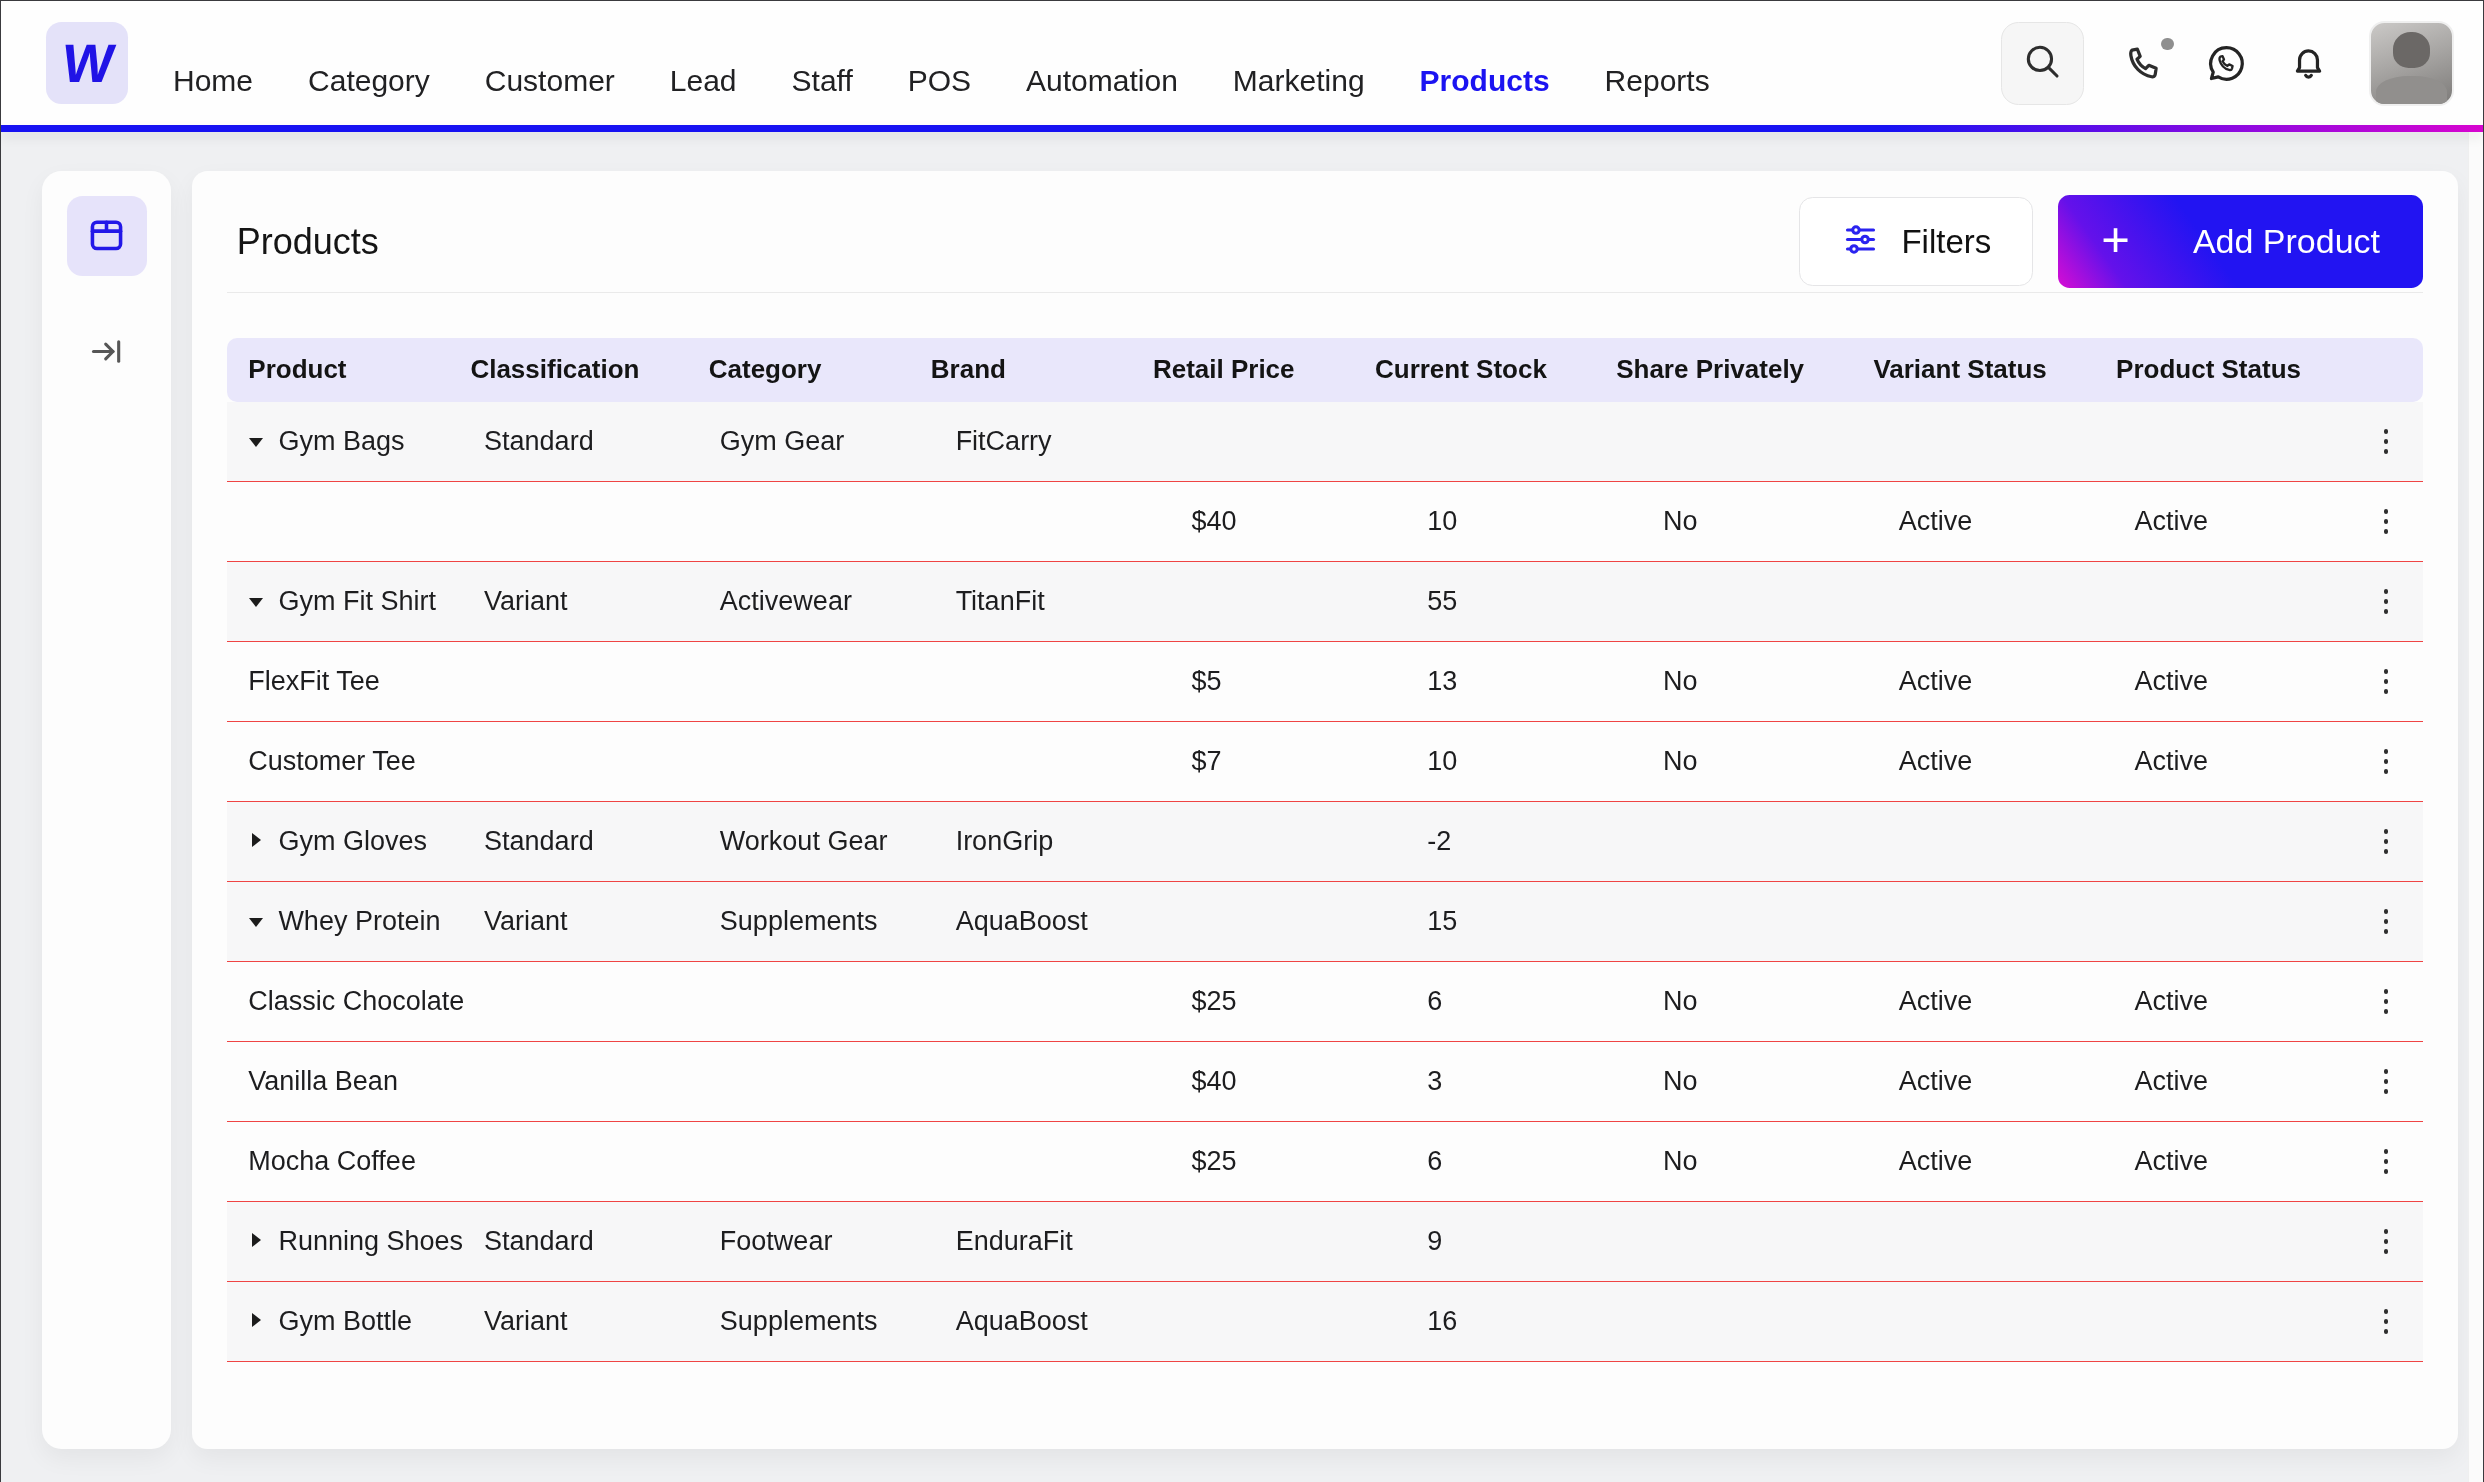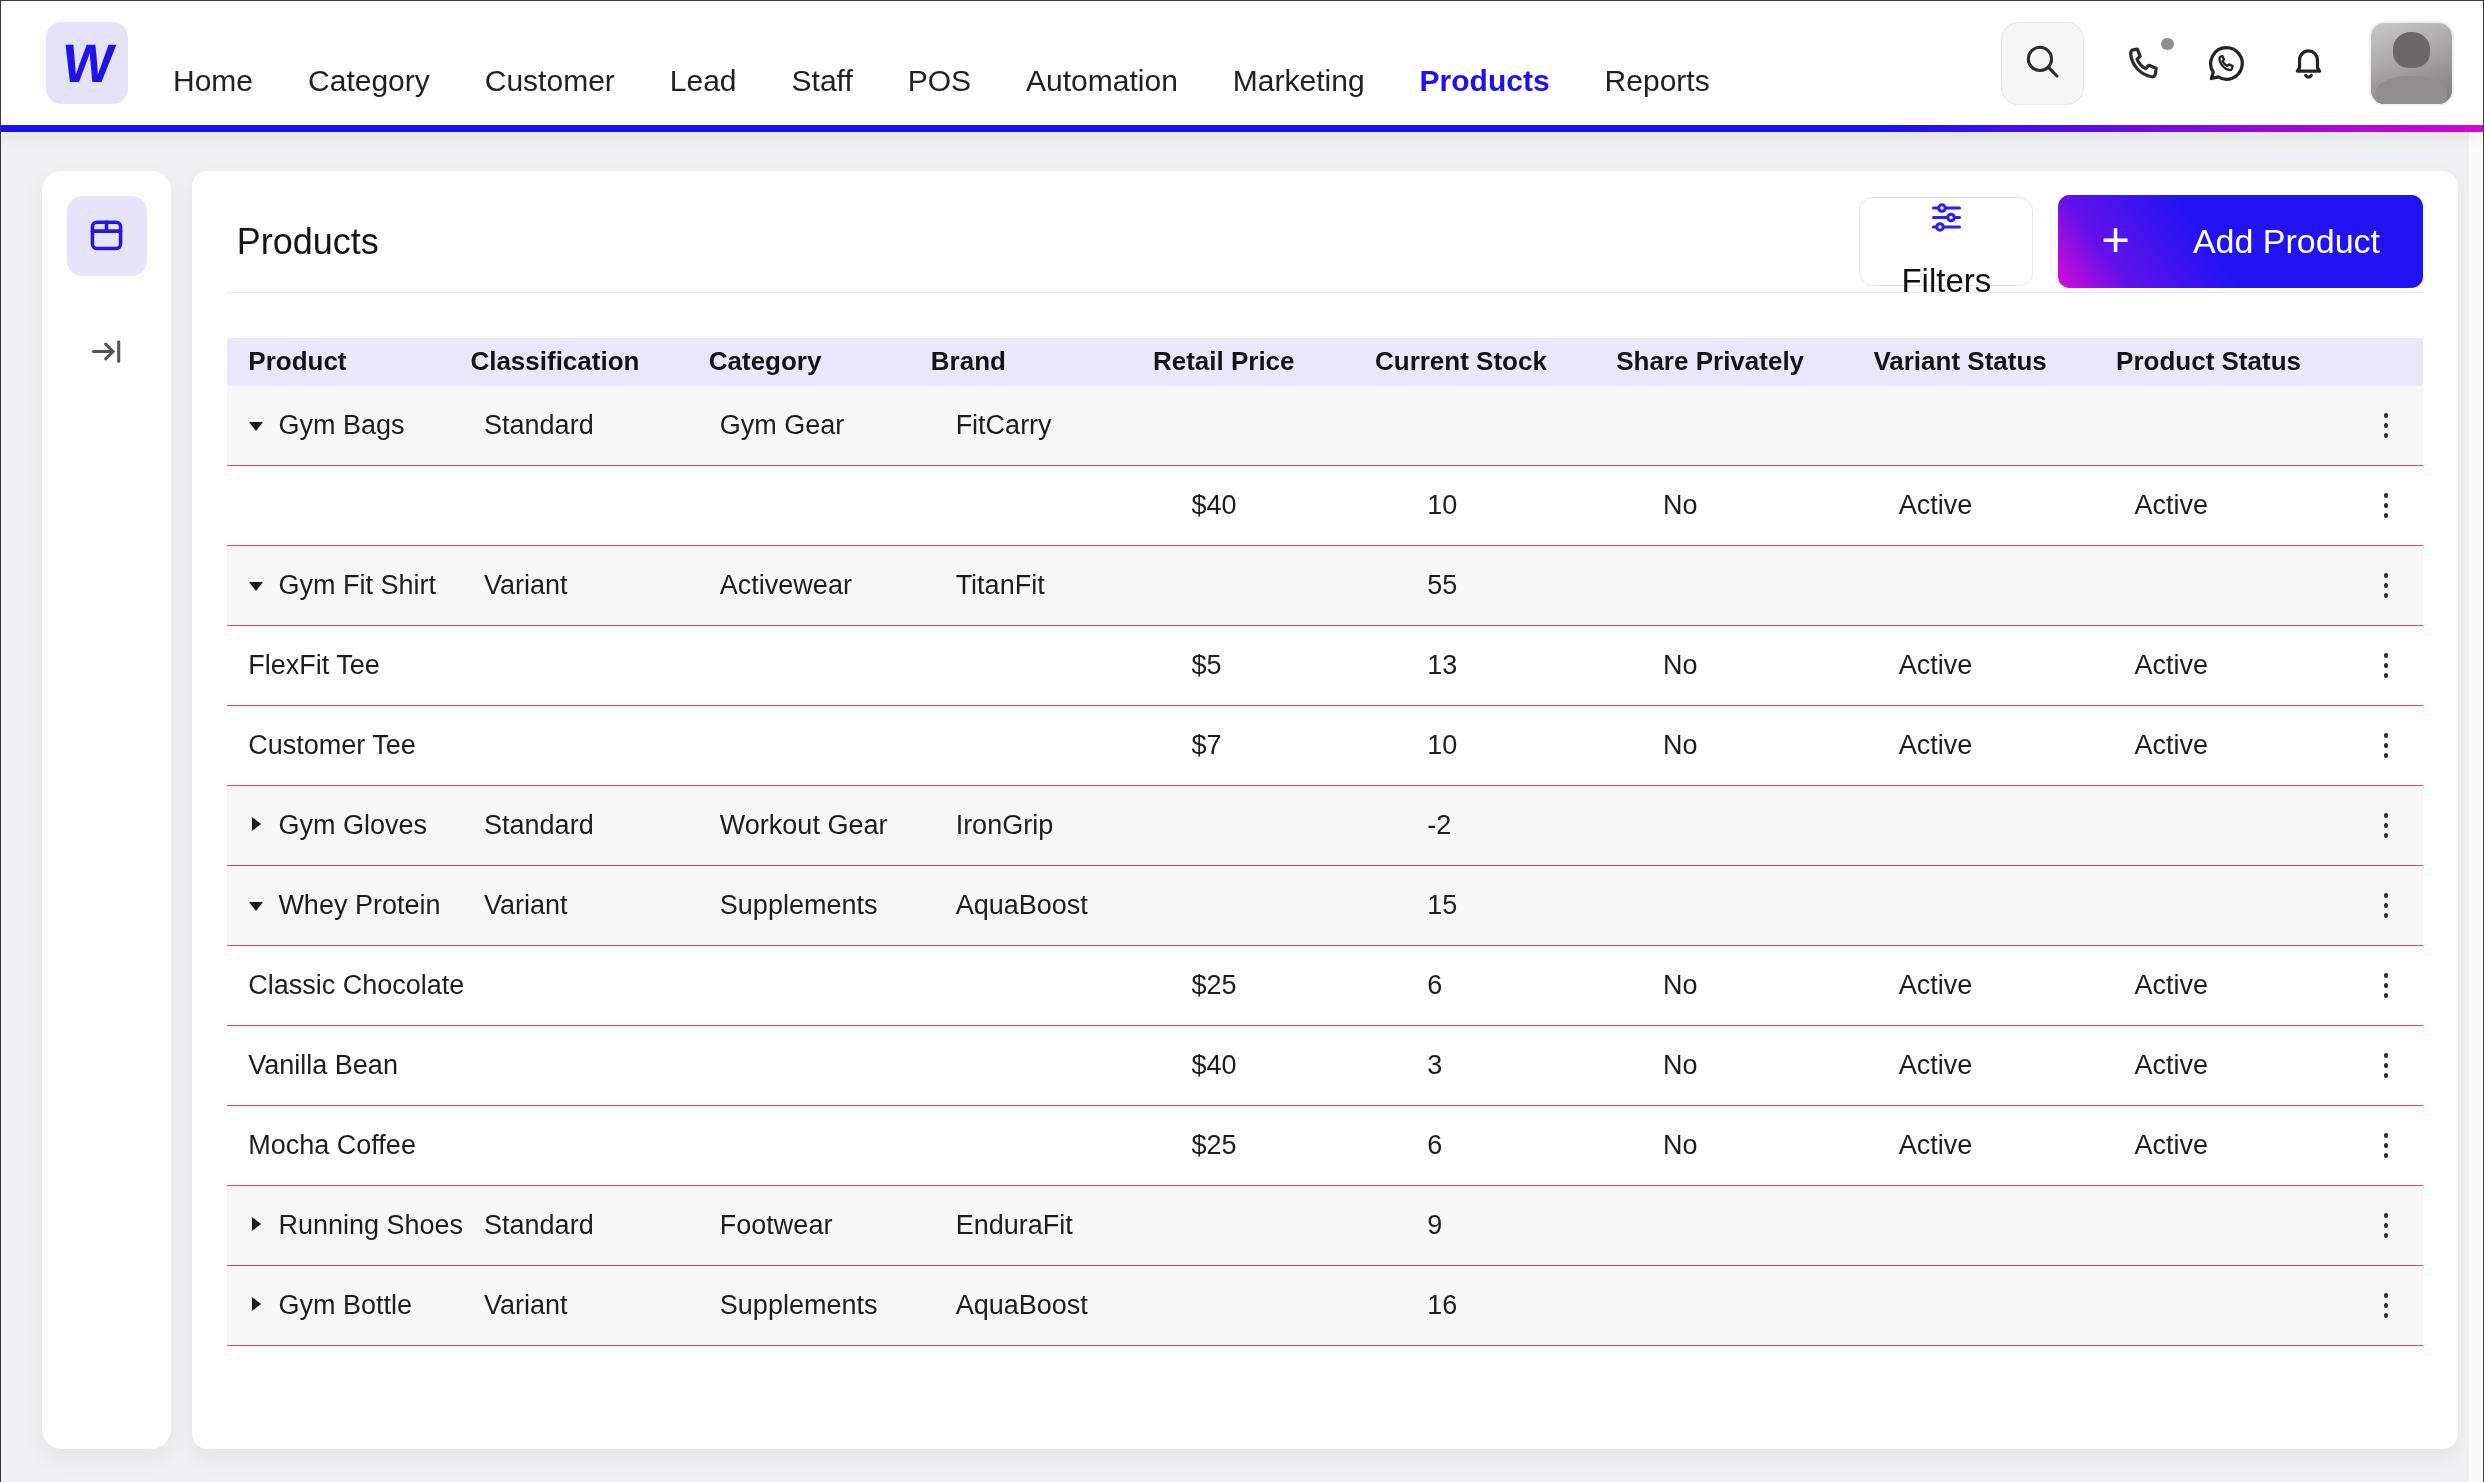--- a/index.html
+++ b/index.html
@@ -76,42 +76,42 @@
   .main {
     position:absolute; left:191px; top:170px; width:2266px; height:1278px;
     background:#fdfdfd; border-radius:15.5px; box-shadow:0 9.7px 23px rgba(0,0,0,.05);
     padding:0 35px;
   }
   .page-header { display:flex; align-items:center; padding-top:24px; height:117px; }
   .page-title { font-size:36px; color:#151515; margin-left:9.7px; font-weight:500; }
   .header-actions { margin-left:auto; display:flex; align-items:center; }
   .filters-btn {
     height:89px; padding:0 41px; background:#ffffff; border:1.9px solid #e5e5e7;
-    border-radius:13.6px; display:flex; align-items:center; gap:21.3px; cursor:pointer;flex-direction:column;
+    border-radius:13.6px; display:flex; align-items:center; gap:21.3px; cursor:pointer;
   }
   .filters-btn .label { font-size:33px; color:#111; }
   .add-btn {
     margin-left:25px; height:93px; padding:0 43px; border:none; border-radius:11.6px;
     background:linear-gradient(55deg,#d80dd3 0%,#6411ea 16%,#2214f2 42%,#2214f2 100%);
     display:flex; align-items:center; gap:23px; cursor:pointer;
   }
   .add-btn .plus { color:#fff; font-size:49px; font-weight:300; line-height:1; margin-top:-3.9px; }
   .add-btn .label { color:#fff; font-size:34px;margin-left:40px; }
 
   .header-divider { border-top:1.9px solid #eaeaea; margin:3.9px 0 0 0; }
 
   
   .table { margin-top:45px; }
   .thead, .trow {
     display:grid;
     grid-template-columns:repeat(9, 1fr) 74px;
     align-items:center;
   }
   .thead {
-    height:48px; background:#e9e7fb; border-radius:3px;gap:48px;
+    height:64px; background:#e9e7fb; border-radius:10px;gap:48px;
   }
   .thead .hcell { font-size:26px; font-weight:700; color:#141414; padding-left:21.3px; white-space:nowrap; }
   .trow { height:80px; border-bottom:1px solid #ef4444; background:transparent; }
   .trow.group { background:#f7f7f8; }
   .cell { font-size:27px; color:#1d1d1f; padding-left:21.3px; white-space:nowrap; overflow:hidden; }
   .name-cell { display:flex; align-items:center; gap:12.6px; }
   .tri { width:17.5px; height:17.5px; flex:0 0 auto; position:relative; cursor:pointer; }
   .tri.down::before {
     content:''; position:absolute; top:4.9px; left:1px;
     border-left:7.8px solid transparent; border-right:7.8px solid transparent;

